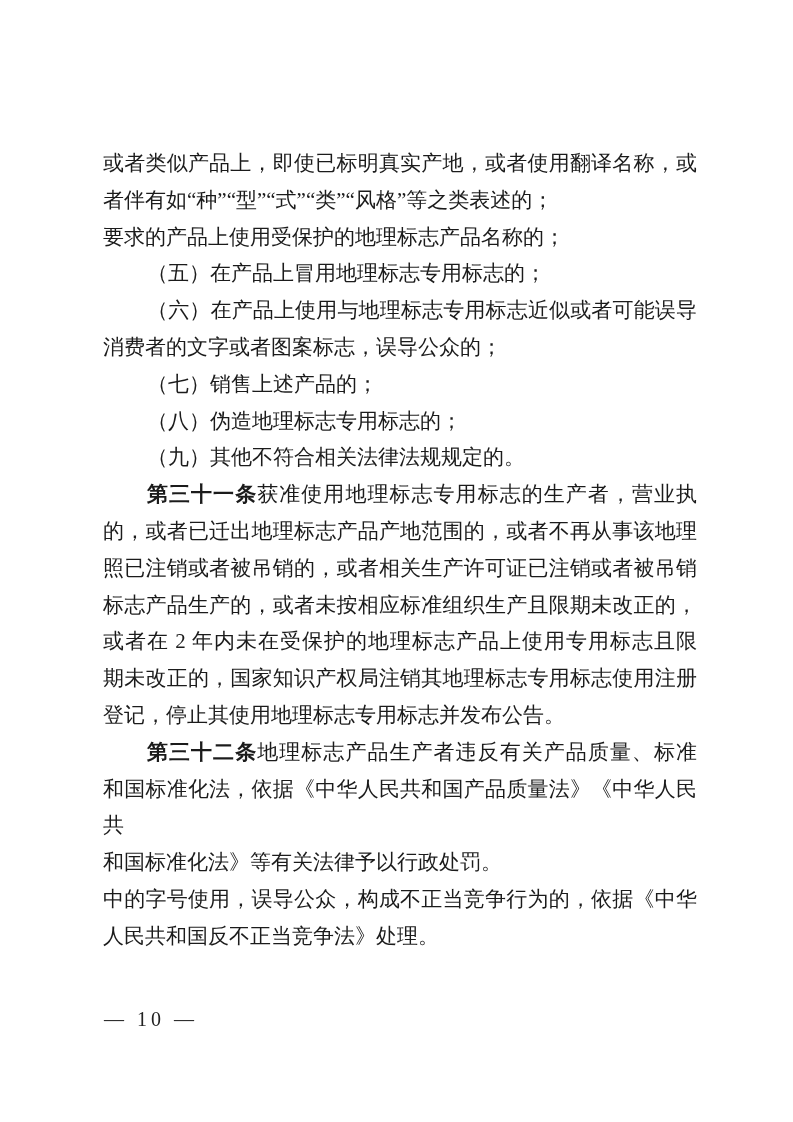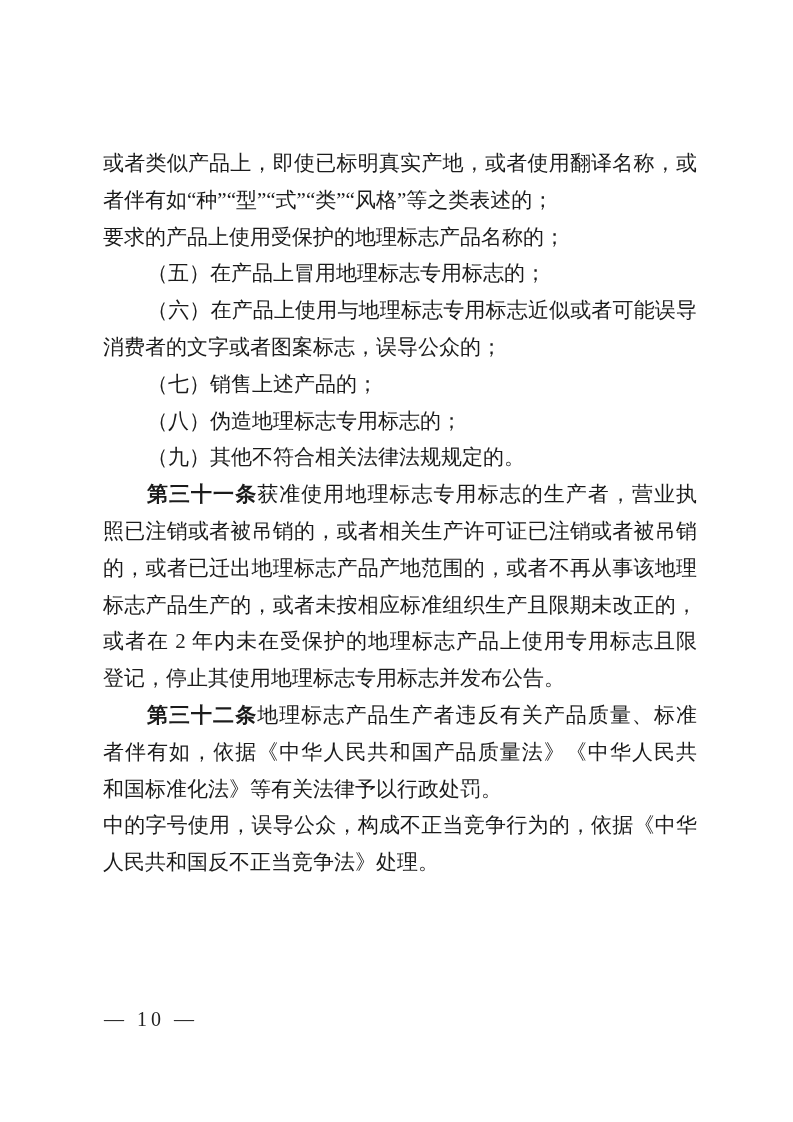--- a/index.html
+++ b/index.html
@@ -80,30 +80,31 @@
     <div class="para">
       <div class="line end indent">（八）伪造地理标志专用标志的；</div>
     </div>
 
     <div class="para">
       <div class="line end indent">（九）其他不符合相关法律法规规定的。</div>
     </div>
 
     <div class="para">
       <div class="line indent"><span class="article-no">第三十一条</span><span>获准使用地理标志专用标志的生产者，营业执</span></div>
+      <div class="line">的，或者已迁出地理标志产品产地范围的，或者不再从事该地理</div>
       <div class="line">照已注销或者被吊销的，或者相关生产许可证已注销或者被吊销</div>
-      <div class="line">的，或者已迁出地理标志产品产地范围的，或者不再从事该地理</div>
       <div class="line">标志产品生产的，或者未按相应标准组织生产且限期未改正的，</div>
       <div class="line">或者在 2 年内未在受保护的地理标志产品上使用专用标志且限</div>
+      <div class="line">期未改正的，国家知识产权局注销其地理标志专用标志使用注册</div>
       <div class="line end">登记，停止其使用地理标志专用标志并发布公告。</div>
     </div>
 
     <div class="para">
       <div class="line indent"><span class="article-no">第三十二条</span><span>地理标志产品生产者违反有关产品质量、标准</span></div>
-      <div class="line">者伴有如，依据《中华人民共和国产品质量法》《中华人民共</div>
+      <div class="line">和国标准化法，依据《中华人民共和国产品质量法》《中华人民共</div>
       <div class="line end">和国标准化法》等有关法律予以行政处罚。</div>
     </div>
 
     <div class="para">
       <div class="line">中的字号使用，误导公众，构成不正当竞争行为的，依据《中华</div>
       <div class="line end">人民共和国反不正当竞争法》处理。</div>
     </div>
 
   </div>
 

